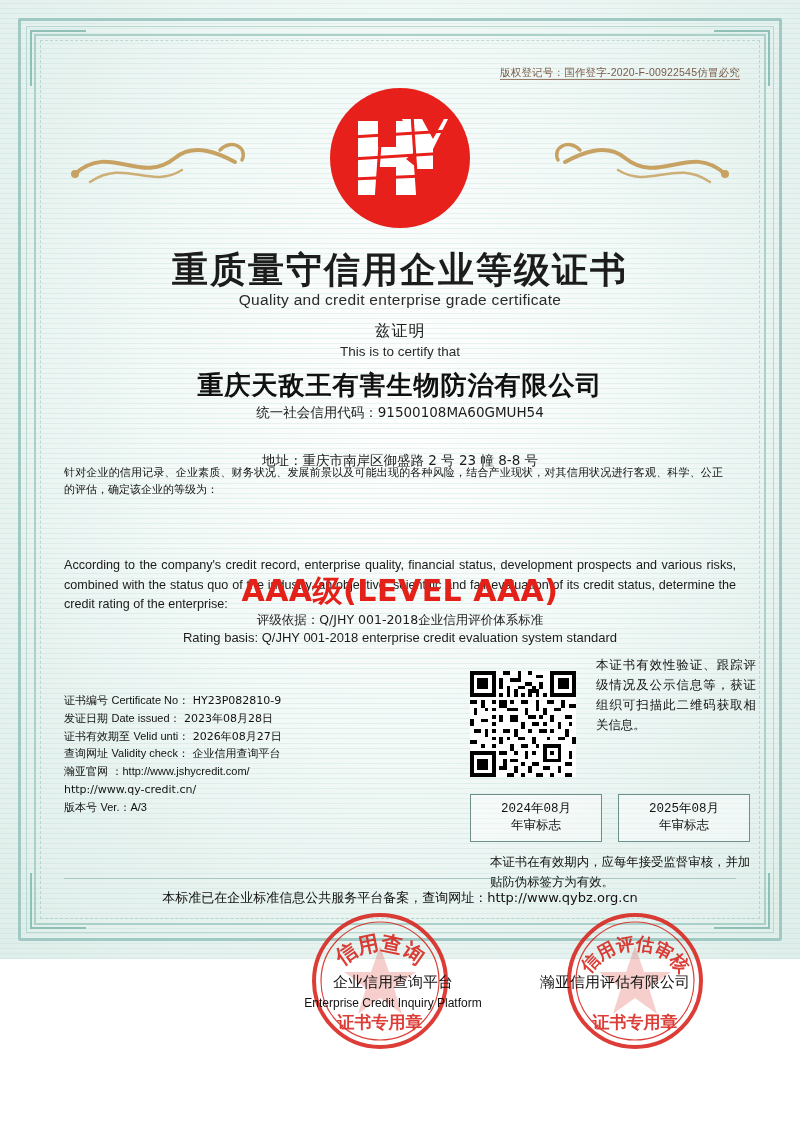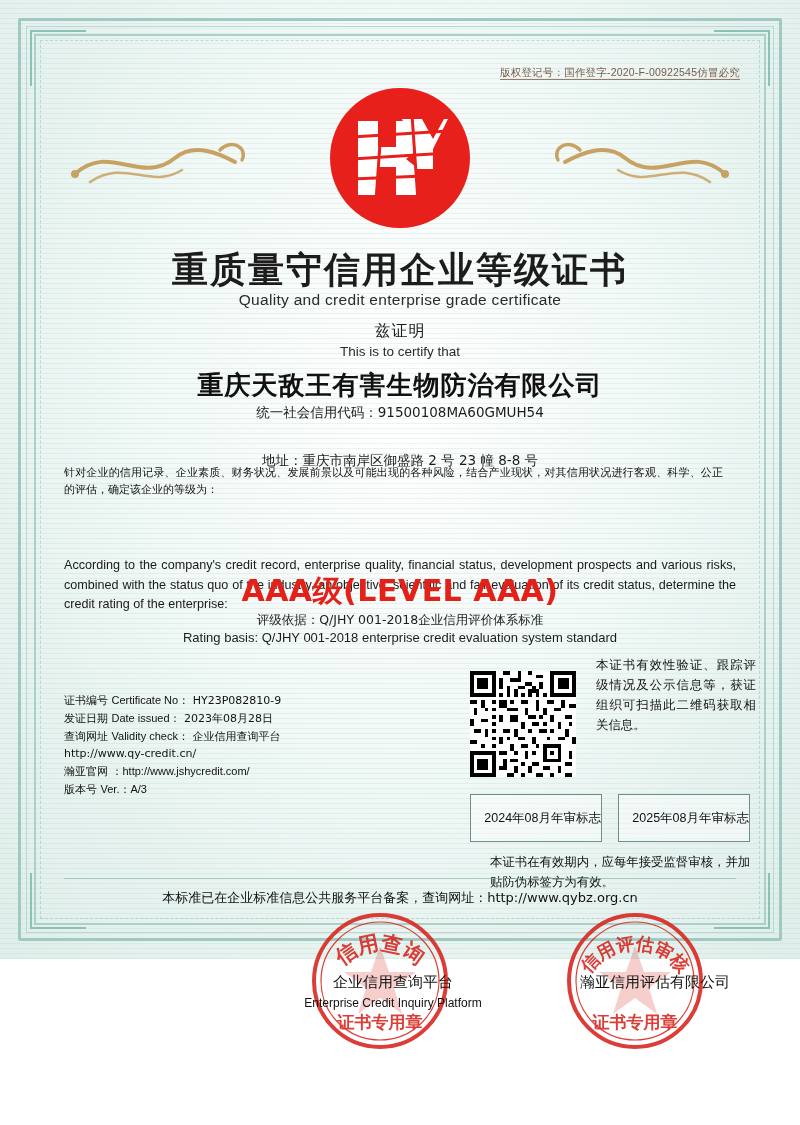--- a/index.html
+++ b/index.html
@@ -154,23 +154,23 @@
     font-size:12.4px;color:#111;line-height:1.6;text-align:justify;
     font-family:"DejaVu Sans","Liberation Sans",sans-serif;
   }
 
   .year-boxes{
     position:absolute;top:748px;left:420px;width:288px;
     display:flex;gap:16px;
   }
   .year-box{
     width:130px;height:46px;border:1px solid #6d8f8a;
-    display:flex;flex-direction:row;align-items:center;justify-content:flex-end;
+    display:flex;flex-direction:column;align-items:center;justify-content:center;
     font-size:12.5px;color:#111;line-height:1.35;
-    font-family:Liberation Sans, sans-serif;
+    font-family:Liberation Mono, monospace;
     background:rgba(255,255,255,0.45);
   }
   .year-note{
     position:absolute;top:806px;left:440px;width:268px;
     font-size:12.4px;color:#111;line-height:1.65;text-align:left;
     font-family:"DejaVu Sans","Liberation Sans",sans-serif;
   }
 
   
   .seal{
@@ -179,21 +179,21 @@
   .seal.left{left:255px;top:860px;}
   .seal.right{left:510px;top:860px;}
 
   .org{
     position:absolute;top:925px;width:230px;text-align:center;
     font-size:15px;color:#111;line-height:1.5;
     font-family:"DejaVu Sans","Liberation Sans",sans-serif;
   }
   .org .en{font-size:12px;font-family:Liberation Sans, sans-serif;}
   .org.left{left:228px;}
-  .org.right{left:450px;text-align:right;}
+  .org.right{left:450px;}
 
   .footer{
     position:absolute;bottom:6px;left:0;right:0;text-align:center;
     font-size:13px;color:#111;
     font-family:"DejaVu Sans","Liberation Sans",sans-serif;
   }
   .footer-rule{
     position:absolute;bottom:34px;left:14px;right:14px;height:1px;
     background:rgba(120,170,163,0.55);
   }
@@ -273,30 +273,35 @@
         <span>证书编号</span>
         <span class="lbl-en">Certificate No：</span>
         <span>HY23P082810-9</span>
       </div>
       <div class="row">
         <span>发证日期</span>
         <span class="lbl-en">Date issued：</span>
         <span>2023年08月28日</span>
       </div>
       <div class="row">
+        <span>证书有效期至</span>
+        <span class="lbl-en">Velid unti：</span>
+        <span>2026年08月27日</span>
+      </div>
+      <div class="row">
         <span>查询网址</span>
         <span class="lbl-en">Validity check：</span>
         <span>企业信用查询平台</span>
       </div>
       <div class="row">
-        <span>http://www.qy-credit.cn/</span>
-      </div>
-      <div class="row">
         <span>瀚亚官网</span>
         <span class="lbl-en">：http://www.jshycredit.com/</span>
+      </div>
+      <div class="row">
+        <span>http://www.qy-credit.cn/</span>
       </div>
       <div class="row">
         <span>版本号</span>
         <span class="lbl-en">Ver.：A/3</span>
       </div>
     </div>
 
     <div class="qr">
       <svg width="106" height="106" viewBox="0 0 29 29" shape-rendering="crispEdges">
         <rect width="29" height="29" fill="#ffffff"></rect>

